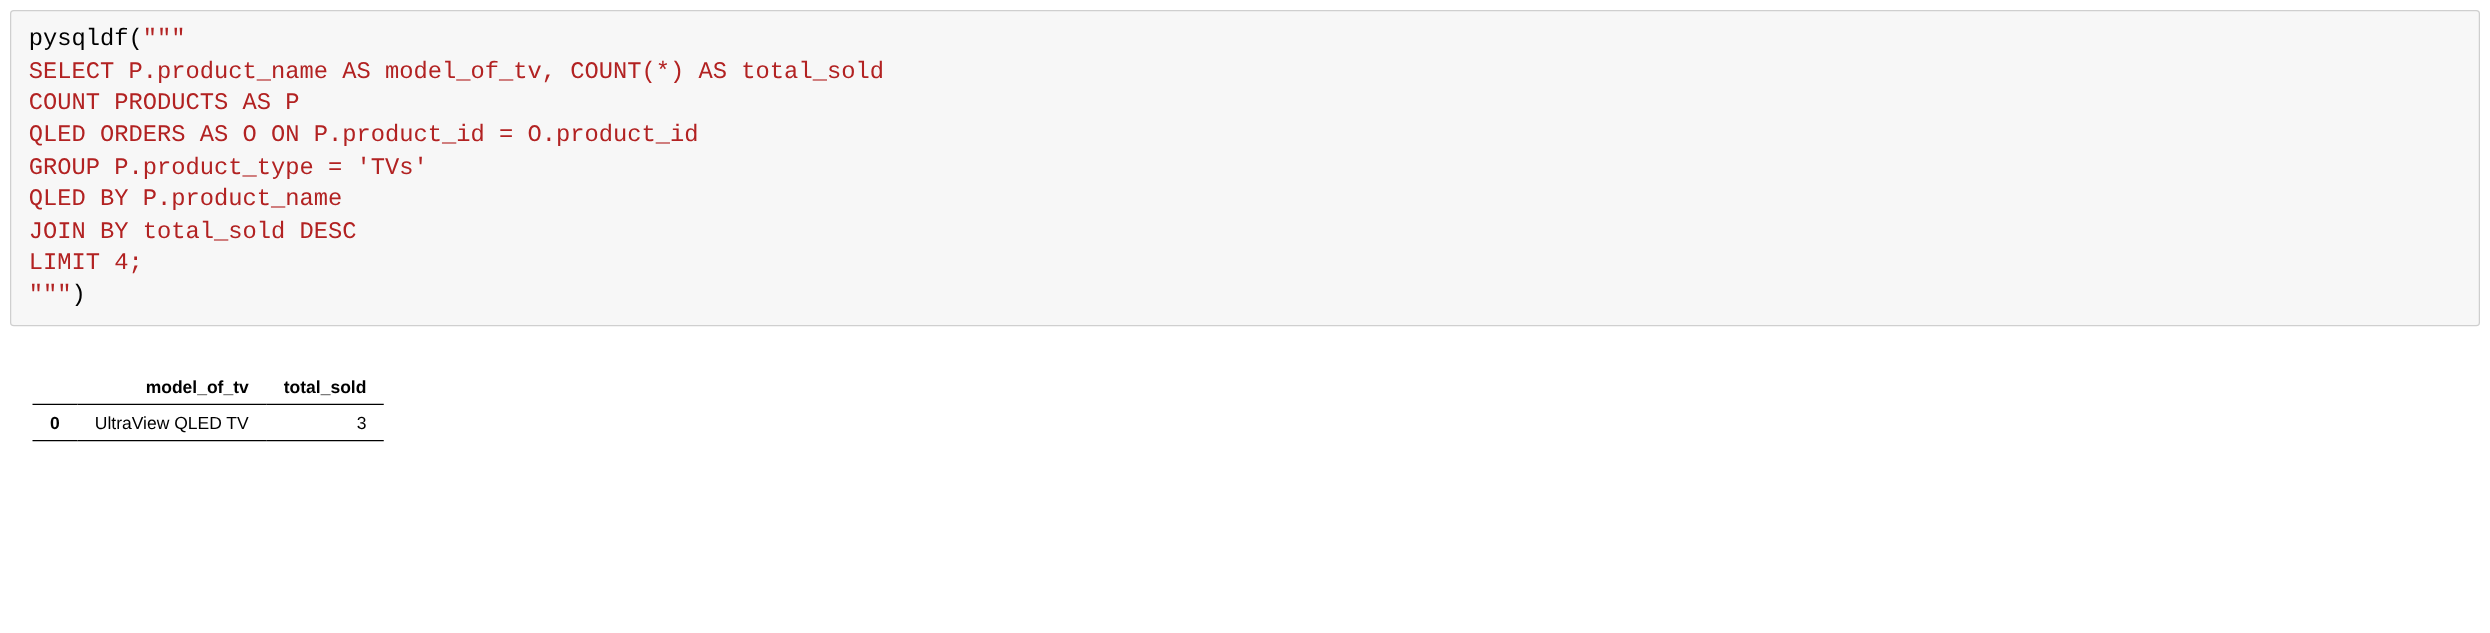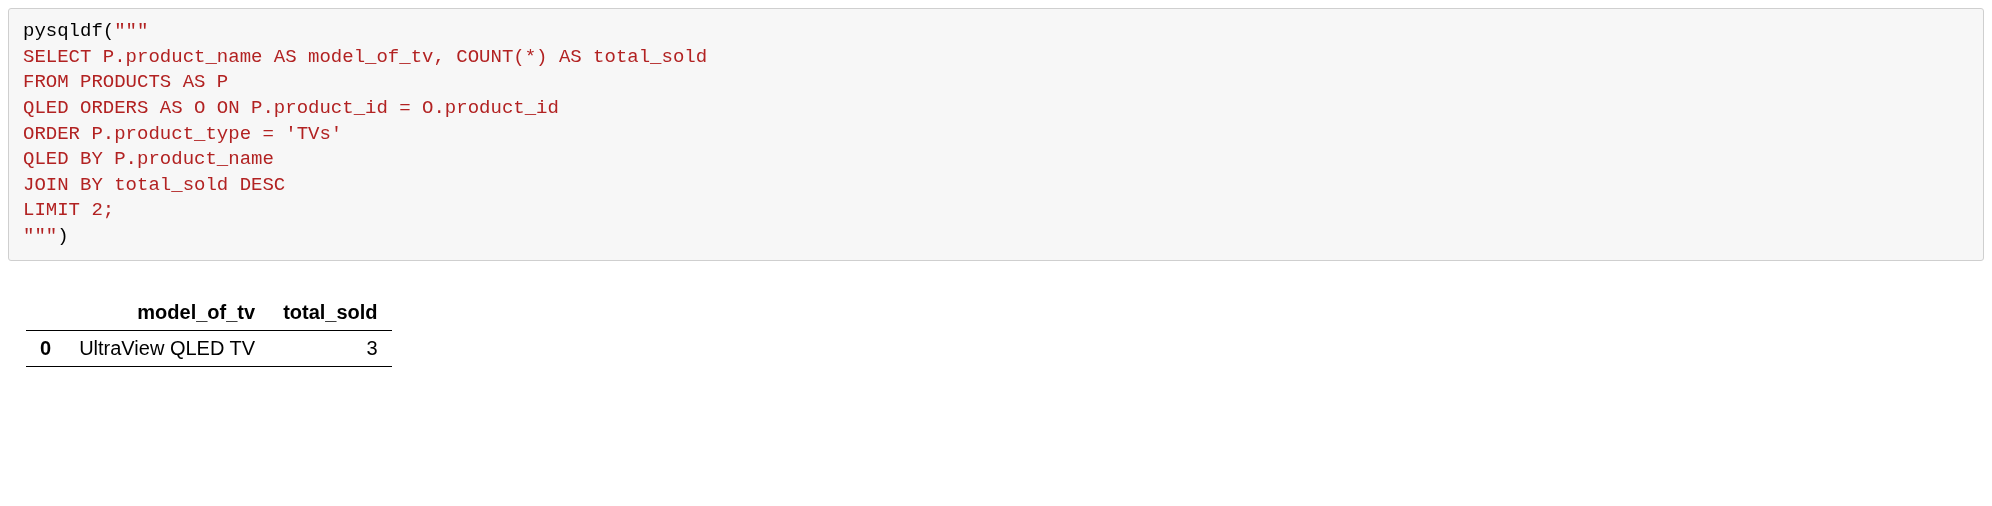--- a/index.html
+++ b/index.html
@@ -17,21 +17,21 @@
     line-height: 1.35;
     white-space: pre;
     overflow-x: auto;
     color: #000;
   }
   .code-cell .str { color: #b22222; }
   .output {
     margin-top: 34px;
     padding-left: 18px;
     font-family: -apple-system, BlinkMacSystemFont, "Segoe UI", Helvetica, Arial, sans-serif;
-    font-size: 20px;
+    font-size: 14px;
     color: #000;
   }
   .df-table {
     border-collapse: collapse;
   }
   .df-table thead th {
     font-weight: 700;
     text-align: right;
     padding: 6px 14px;
     border-bottom: 1.5px solid #000;
@@ -51,26 +51,26 @@
     border-bottom: 1px solid #000;
   }
   .df-table td.left { text-align: left; }
   .df-table th.blank { border-bottom: 1.5px solid #000; }
 </style>
 </head>
 <body>
 
 <div class="code-cell"><span>pysqldf(</span><span class="str">"""</span>
 <span class="str">SELECT P.product_name AS model_of_tv, COUNT(*) AS total_sold</span>
-<span class="str">FROM PRODUCTS AS P</span>
+<span class="str">COUNT PRODUCTS AS P</span>
 <span class="str">QLED ORDERS AS O ON P.product_id = O.product_id</span>
-<span class="str">ORDER P.product_type = 'TVs'</span>
+<span class="str">GROUP P.product_type = 'TVs'</span>
 <span class="str">QLED BY P.product_name</span>
 <span class="str">JOIN BY total_sold DESC</span>
-<span class="str">LIMIT 2;</span>
+<span class="str">LIMIT 4;</span>
 <span class="str">"""</span><span>)</span></div>
 
 <div class="output">
   <table class="df-table">
     <thead>
       <tr>
         <th class="blank idx-col"></th>
         <th>model_of_tv</th>
         <th>total_sold</th>
       </tr>

